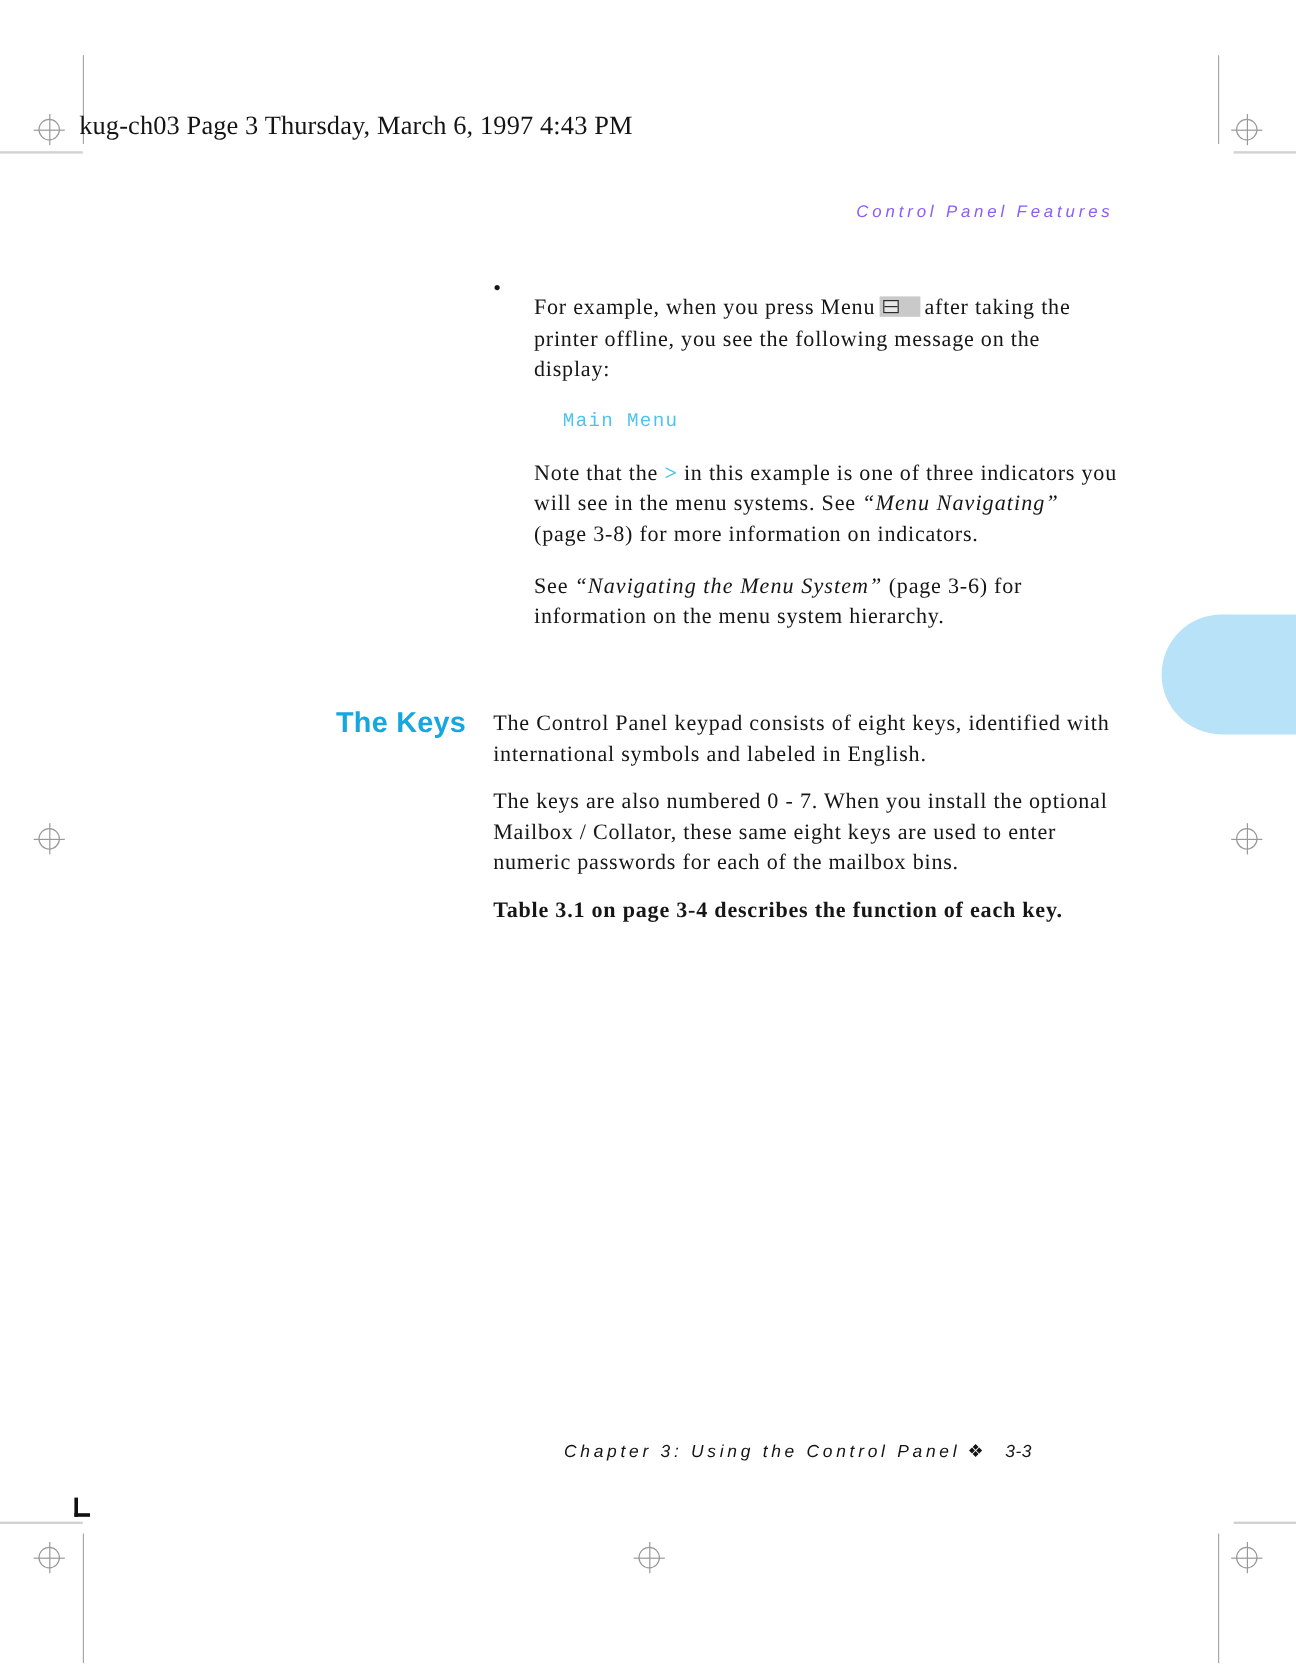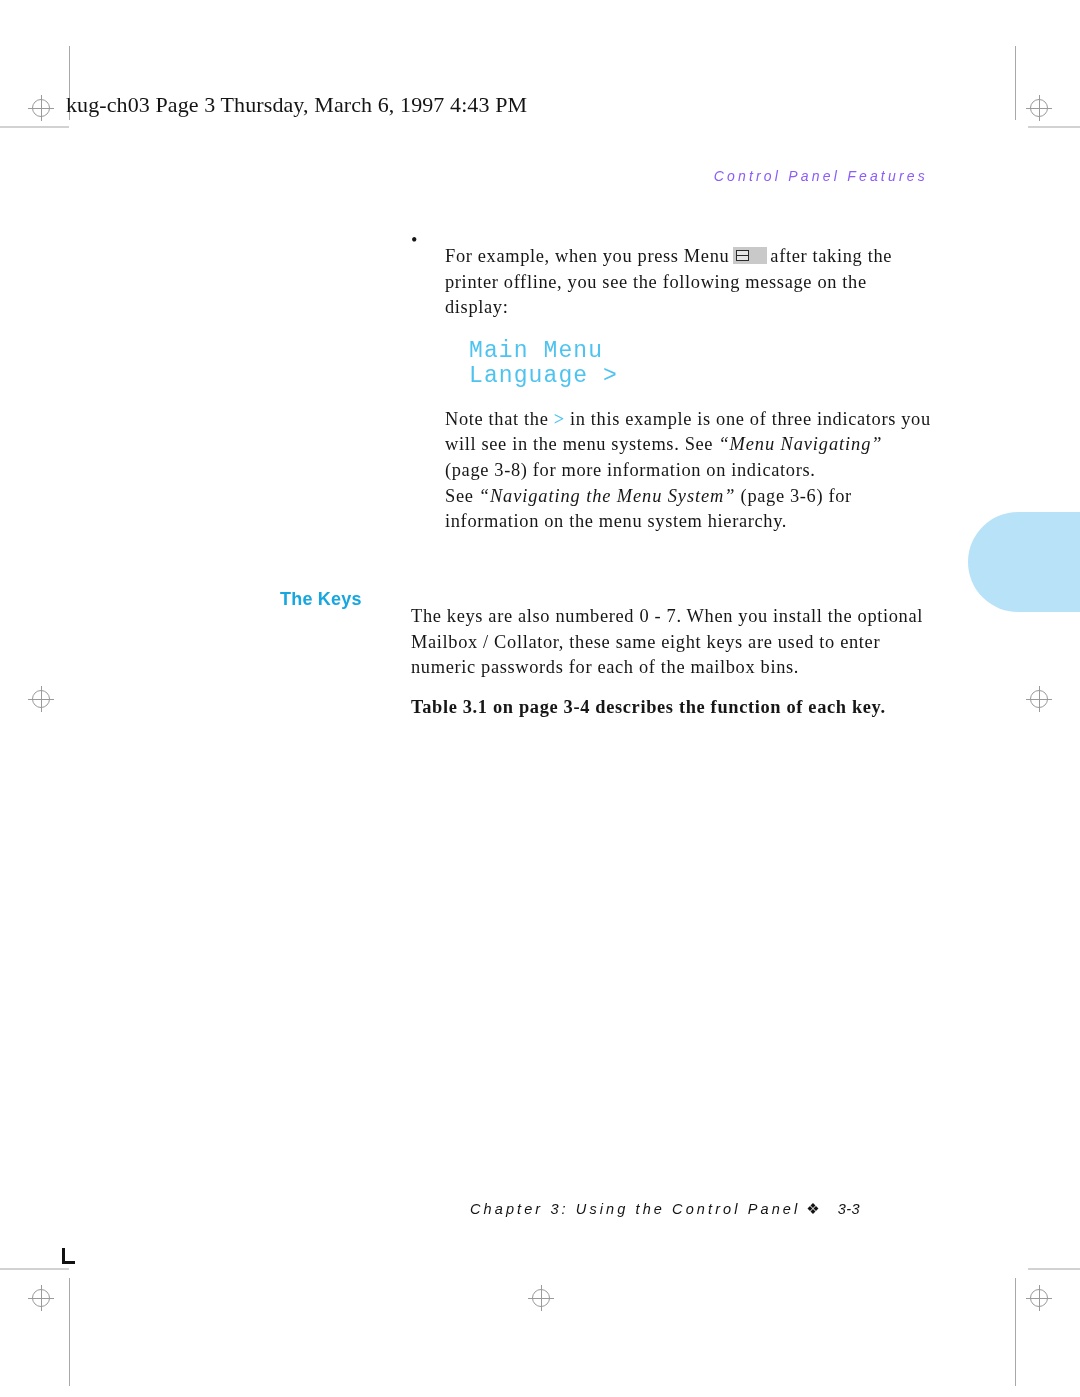--- a/index.html
+++ b/index.html
@@ -169,37 +169,37 @@
     top: 3.5px;
     width: 100%;
     height: 1.5px;
     background: #2b2b2b;
   }
 
   
   .lcd-block {
     margin: 18px 0 0 58px;
     font-family: "Liberation Mono", "DejaVu Sans Mono", monospace;
-    font-size: 23px;
+    font-size: 16px;
     line-height: 25px;
     color: #4FC3F0;
     letter-spacing: 1.1px;
   }
   .lcd-line { white-space: pre; }
 
   
   .section-head {
     position: absolute;
     left: 280px;
     top: 589px;
     width: 120px;
     text-align: left;
     font-family: "Liberation Sans", "DejaVu Sans", sans-serif;
     font-weight: bold;
-    font-size: 18px;
+    font-size: 24px;
     color: #16A6E0;
     letter-spacing: 0.2px;
     white-space: nowrap;
   }
 
   .keys-col {
     position: absolute;
     left: 411px;
     top: 590px;
     width: 525px;
@@ -308,41 +308,41 @@
     <p class="body bullet-item">
       <span class="bullet-dot">•</span>
     </p>
 
     <p class="body" style="margin-top:16px; padding-left:34px;">
       <span>For example, when you press Menu</span><span class="keycap"><span class="glyph"></span></span><span>after taking the printer offline, you see the following message on the display:</span>
     </p>
 
     <div class="lcd-block">
       <div class="lcd-line">Main Menu</div>
-      <div class="lcd-line">Language &gt;</div>
     </div>
 
     <p class="body" style="margin-top:18px; padding-left:34px;">
       <span>Note that the</span>
       <span class="ind-arrow">&gt;</span>
       <span>in this example is one of three indicators you will see in the menu systems. See</span>
       <em class="title-ref">“Menu Navigating”</em>
       <span>(page 3-8) for more information on indicators.</span>
     </p>
 
-    <p class="body" style="margin-top:0; padding-left:34px;">
+    <p class="body" style="margin-top:17px; padding-left:34px;">
       <span>See</span>
       <em class="title-ref">“Navigating the Menu System”</em>
       <span>(page 3-6) for information on the menu system hierarchy.</span>
     </p>
   </div>
 
   <div class="section-head">The Keys</div>
 
   <div class="keys-col">
+    <p class="body">The Control Panel keypad consists of eight keys, identified with international symbols and labeled in English.</p>
     <p class="body" style="margin-top:14px;">The keys are also numbered 0 - 7. When you install the optional Mailbox / Collator, these same eight keys are used to enter numeric passwords for each of the mailbox bins.</p>
     <p class="body" style="margin-top:14px;font-weight:bold;">Table 3.1 on page 3-4 describes the function of each key.</p>
   </div>
 
   <div class="footer">
     <span>Chapter 3: Using the Control Panel</span><span class="sep">❖</span><span class="page-no">3-3</span>
   </div>
 
 </div>
 

